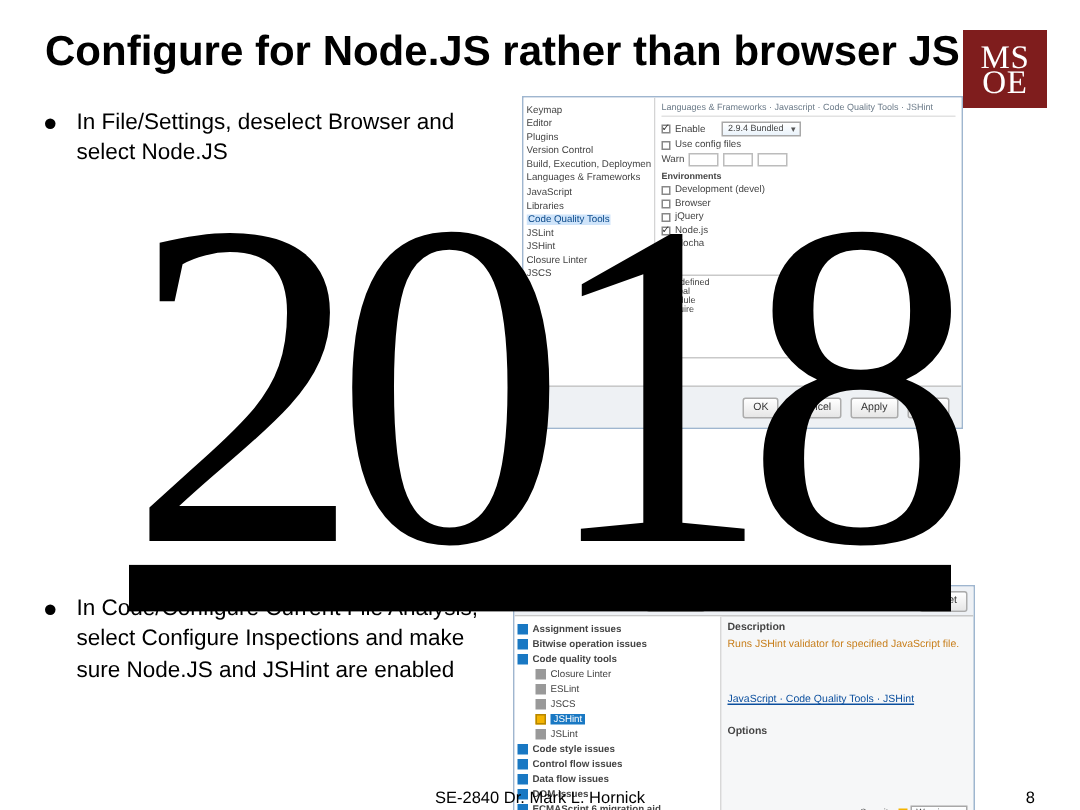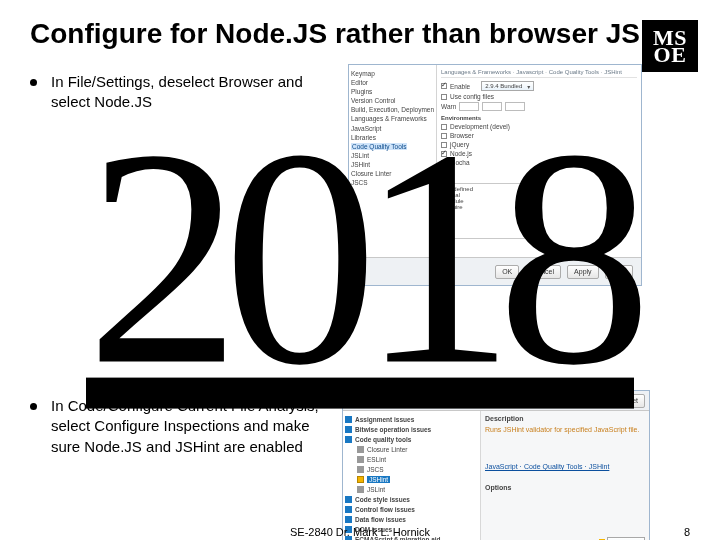--- a/index.html
+++ b/index.html
@@ -6,23 +6,23 @@
   body {
     width: 720px; height: 540px;
     font-family: Arial, Helvetica, sans-serif;
     background: #fff; color: #000;
     position: relative; overflow: hidden;
   }
   .slide { width: 100%; height: 100%; position: relative; padding: 18px 30px 0 30px; }
   .title { font-size: 28px; font-weight: bold; margin-bottom: 22px; }
   .msoe {
     position: absolute; top: 18px; right: 22px;
-    width: 56px; height: 56px; background: #000000;
+    width: 56px; height: 56px; background: #7f1d1d;
     display: flex; flex-direction: column; align-items: center; justify-content: center;
-    color: #fff; font-weight: bold; font-family: "Times New Roman", serif;
+    color: #fff; font-weight: normal; font-family: "Times New Roman", serif;
     line-height: 0.78; font-size: 22px; letter-spacing: 0.5px;
   }
   .msoe .bar { height: 2px; width: 100%; background:#fff; position:absolute; }
   .msoe .bar.t { top:0;} .msoe .bar.b{bottom:0;}
   .row { display:flex; gap: 8px; }
   .row1 { margin-top: 6px; }
   .row2 { margin-top: 110px; }
   .bullet { display:flex; gap: 14px; width: 300px; font-size: 15px; line-height: 1.35; }
   .bullet .dot { width:7px; height:7px; background:#000; border-radius:50%; margin-top:7px; flex:none;}
   .shot {

